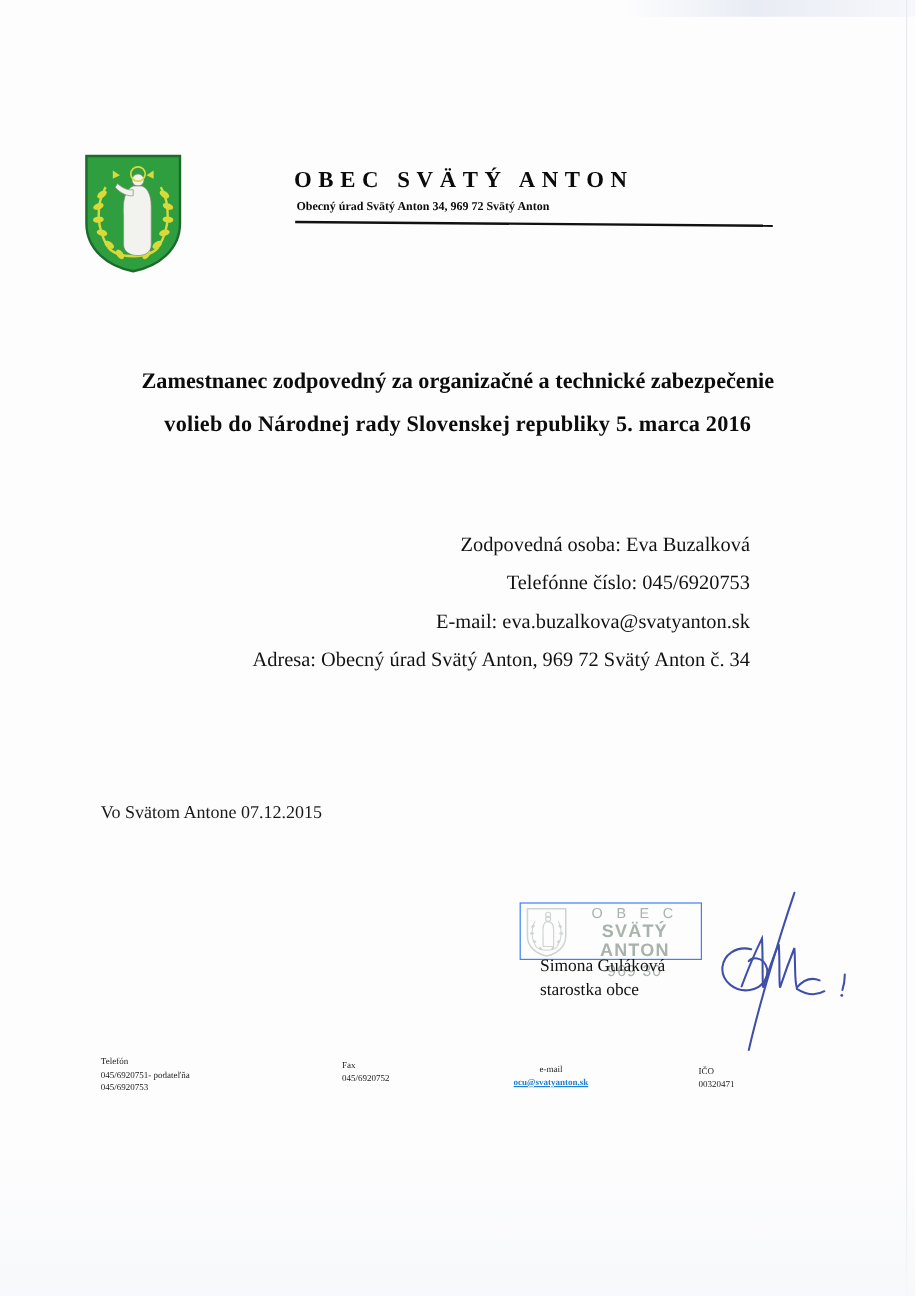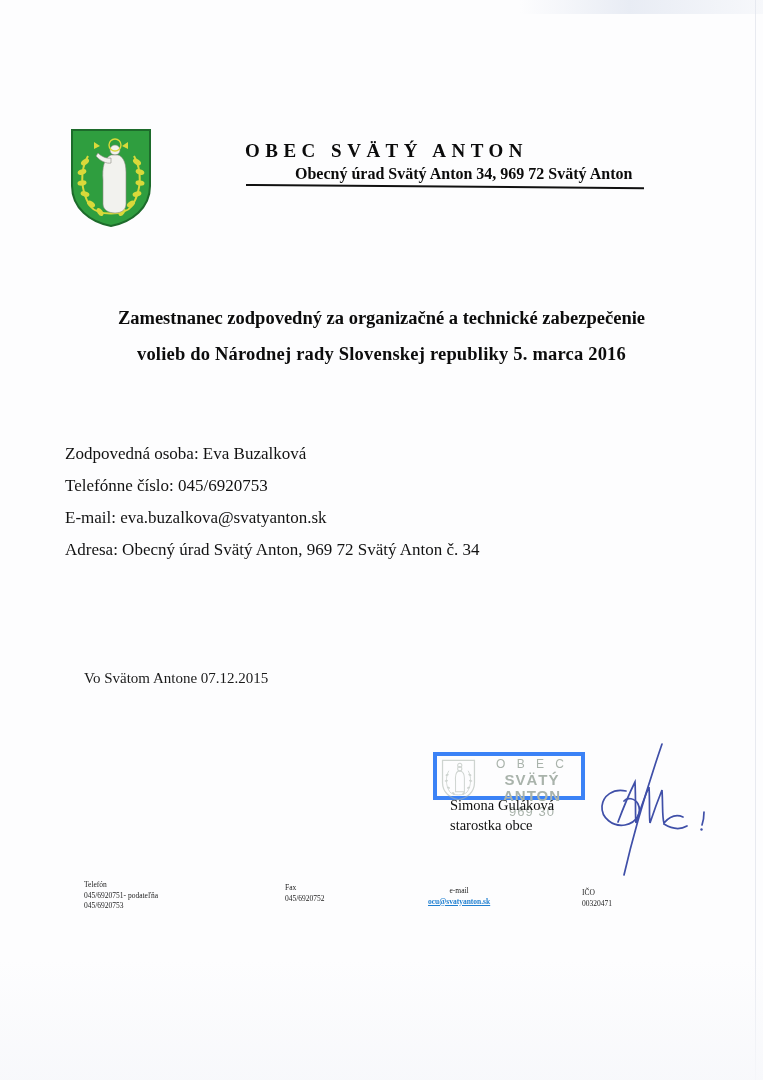--- a/index.html
+++ b/index.html
@@ -57,28 +57,27 @@
   }
   .org-name {
     font-size: 19px;
     font-weight: bold;
     letter-spacing: 5.5px;
     white-space: nowrap;
     color: #0b0b0b;
   }
   .org-sub {
     margin-top: 3px;
-    font-size: 16px;
+    font-size: 10px;
     font-weight: bold;
     white-space: nowrap;
     color: #0b0b0b;
     display: inline-block;
     position: relative;
     left: 2px;
-    margin-left: 48px;
   }
   .org-sub-rule {
     position: absolute;
     left: 176px;
     top: 56px;
     width: 398px;
     height: 2px;
     background: #111;
     transform: rotate(0.45deg);
     transform-origin: left center;
@@ -105,20 +104,21 @@
   .body-block {
     position: absolute;
     top: 438px; left: 65px;
     width: 560px;
   }
   .body-line {
     font-size: 17px;
     line-height: 32px;
     color: #121212;
     white-space: nowrap;
+    text-align: right;
   }
 
   
   .placedate {
     position: absolute;
     top: 670px; left: 84px;
     font-size: 15px;
     color: #1a1a1a;
     white-space: nowrap;
   }
@@ -126,21 +126,21 @@
   
   .sign-area {
     position: absolute;
     top: 735px; left: 420px;
     width: 300px; height: 140px;
   }
   .stamp {
     position: absolute;
     top: 17px; left: 13px;
     width: 152px; height: 48px;
-    border: 4px solid #3b82f6;
+    border: 1px solid #3b82f6;
     box-sizing: border-box;
   }
   .stamp-crest {
     position: absolute;
     top: 3px; left: 4px;
     width: 35px; height: 42px;
     opacity: .55;
   }
   .stamp-text {
     position: absolute;

